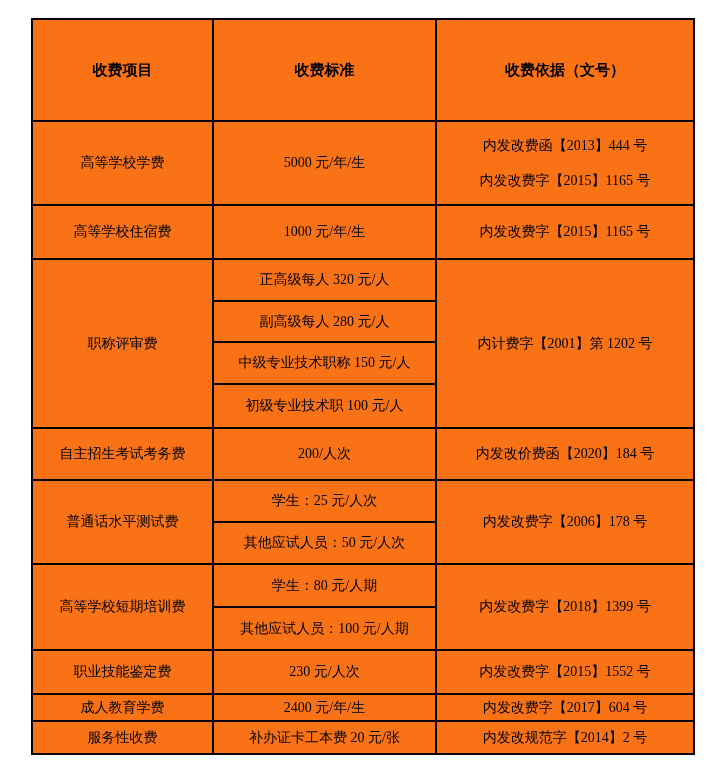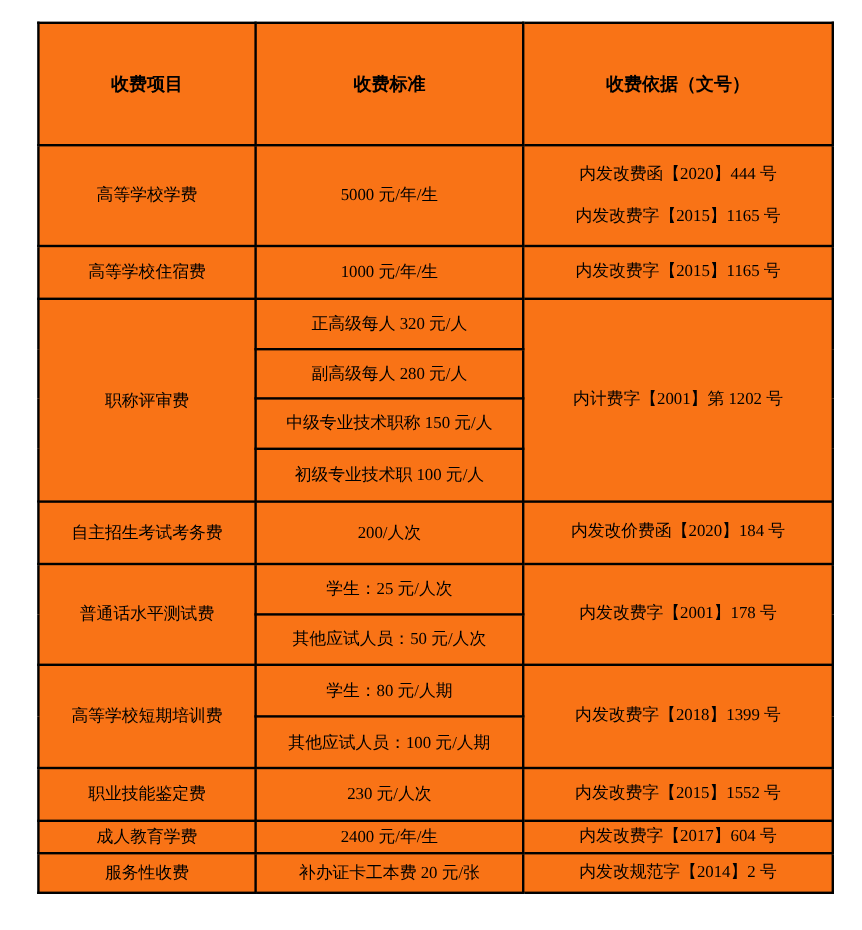--- a/index.html
+++ b/index.html
@@ -59,25 +59,25 @@
           <th>收费项目</th>
           <th>收费标准</th>
           <th>收费依据（文号）</th>
         </tr>
     </thead>
     <tbody id="fee-tbody">
         <tr style="height: 84px;">
           <td rowspan="1">高等学校学费</td>
           <td>5000 元/年/生</td>
           <td rowspan="1">
-            <div class="basis-line">内发改费函【2020】444 号</div>
+            <div class="basis-line">内发改费函【2013】444 号</div>
             <div class="basis-line">内发改费字【2015】1165 号</div>
           </td>
         </tr>
-        <tr style="height: 44px;">
+        <tr style="height: 54px;">
           <td rowspan="1">高等学校住宿费</td>
           <td>1000 元/年/生</td>
           <td rowspan="1">
             <div class="basis-line">内发改费字【2015】1165 号</div>
           </td>
         </tr>
         <tr style="height: 42px;">
           <td rowspan="4">职称评审费</td>
           <td>正高级每人 320 元/人</td>
           <td rowspan="4">
@@ -97,21 +97,21 @@
           <td rowspan="1">自主招生考试考务费</td>
           <td>200/人次</td>
           <td rowspan="1">
             <div class="basis-line">内发改价费函【2020】184 号</div>
           </td>
         </tr>
         <tr style="height: 42px;">
           <td rowspan="2">普通话水平测试费</td>
           <td>学生：25 元/人次</td>
           <td rowspan="2">
-            <div class="basis-line">内发改费字【2001】178 号</div>
+            <div class="basis-line">内发改费字【2006】178 号</div>
           </td>
         </tr>
         <tr style="height: 42px;">
           <td>其他应试人员：50 元/人次</td>
         </tr>
         <tr style="height: 43px;">
           <td rowspan="2">高等学校短期培训费</td>
           <td>学生：80 元/人期</td>
           <td rowspan="2">
             <div class="basis-line">内发改费字【2018】1399 号</div>

